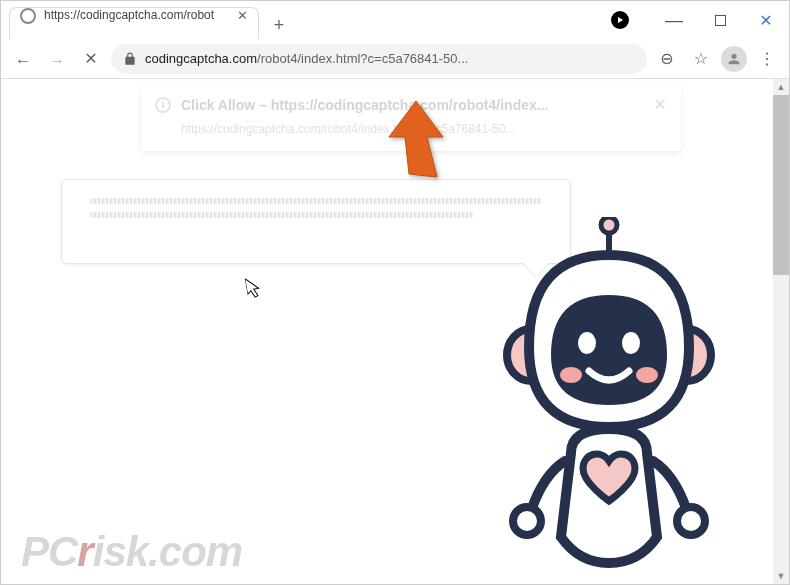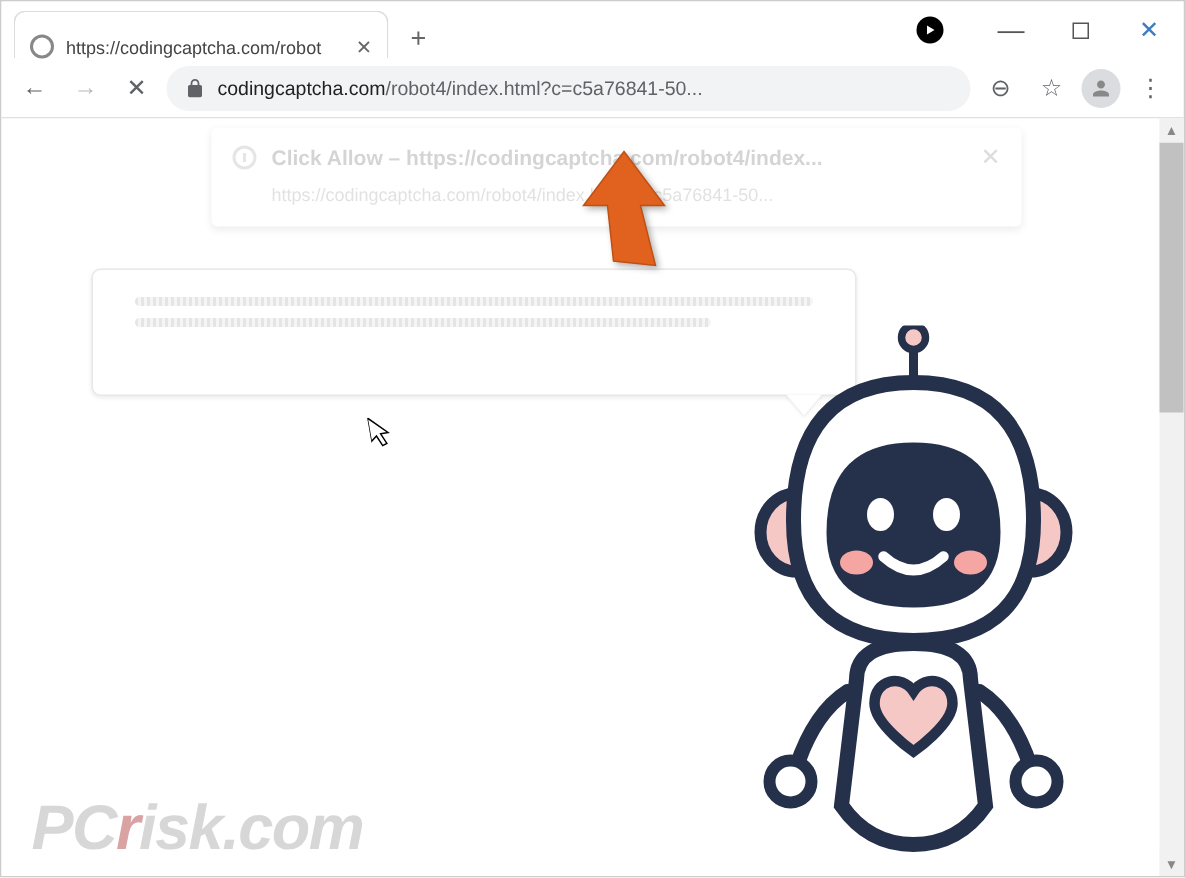--- a/index.html
+++ b/index.html
@@ -1,19 +1,19 @@
 <!DOCTYPE html>
 <html><head>
   <meta charset="utf-8">
   <style>
     *{margin:0;padding:0;box-sizing:border-box}
     body{font-family:Arial,sans-serif;background:#fff;position:relative;width:790px;height:585px;overflow:hidden}
     .window{width:790px;height:585px;position:relative;border:1px solid #ccc}
     .titlebar{height:38px;background:#fff;display:flex;align-items:flex-end;border-bottom:none;position:relative}
-    .tab{margin-left:8px;height:32px;background:#fff;border-radius:8px 8px 0 0;display:flex;align-items:flex-end;padding:0 10px;min-width:250px;position:relative;border:1px solid #ddd;border-bottom:none}
+    .tab{margin-left:8px;height:32px;background:#fff;border-radius:8px 8px 0 0;display:flex;align-items:flex-start;padding:0 10px;min-width:250px;position:relative;border:1px solid #ddd;border-bottom:none}
     .favicon{width:16px;height:16px;border-radius:50%;border:2px solid #888;margin-right:8px;flex-shrink:0}
     .tab-title{font-size:12px;color:#444;white-space:nowrap;overflow:hidden;text-overflow:ellipsis;flex:1}
     .tab-close{margin-left:8px;font-size:13px;color:#666;cursor:pointer}
     .newtab{width:28px;height:28px;display:flex;align-items:center;justify-content:center;font-size:18px;color:#666;margin-left:6px;cursor:pointer}
     .wincontrols{position:absolute;right:0;top:0;display:flex;height:38px}
     .winbtn{width:46px;height:38px;display:flex;align-items:center;justify-content:center;color:#555;cursor:pointer}
     .wcmin{font-size:18px}
     .wcmax{width:11px;height:11px;border:1px solid #555}
     .wcclose{font-size:16px;color:#3b7cc4}
     .media-ind{position:absolute;right:160px;top:10px;width:18px;height:18px;background:#000;border-radius:50%;display:flex;align-items:center;justify-content:center}

